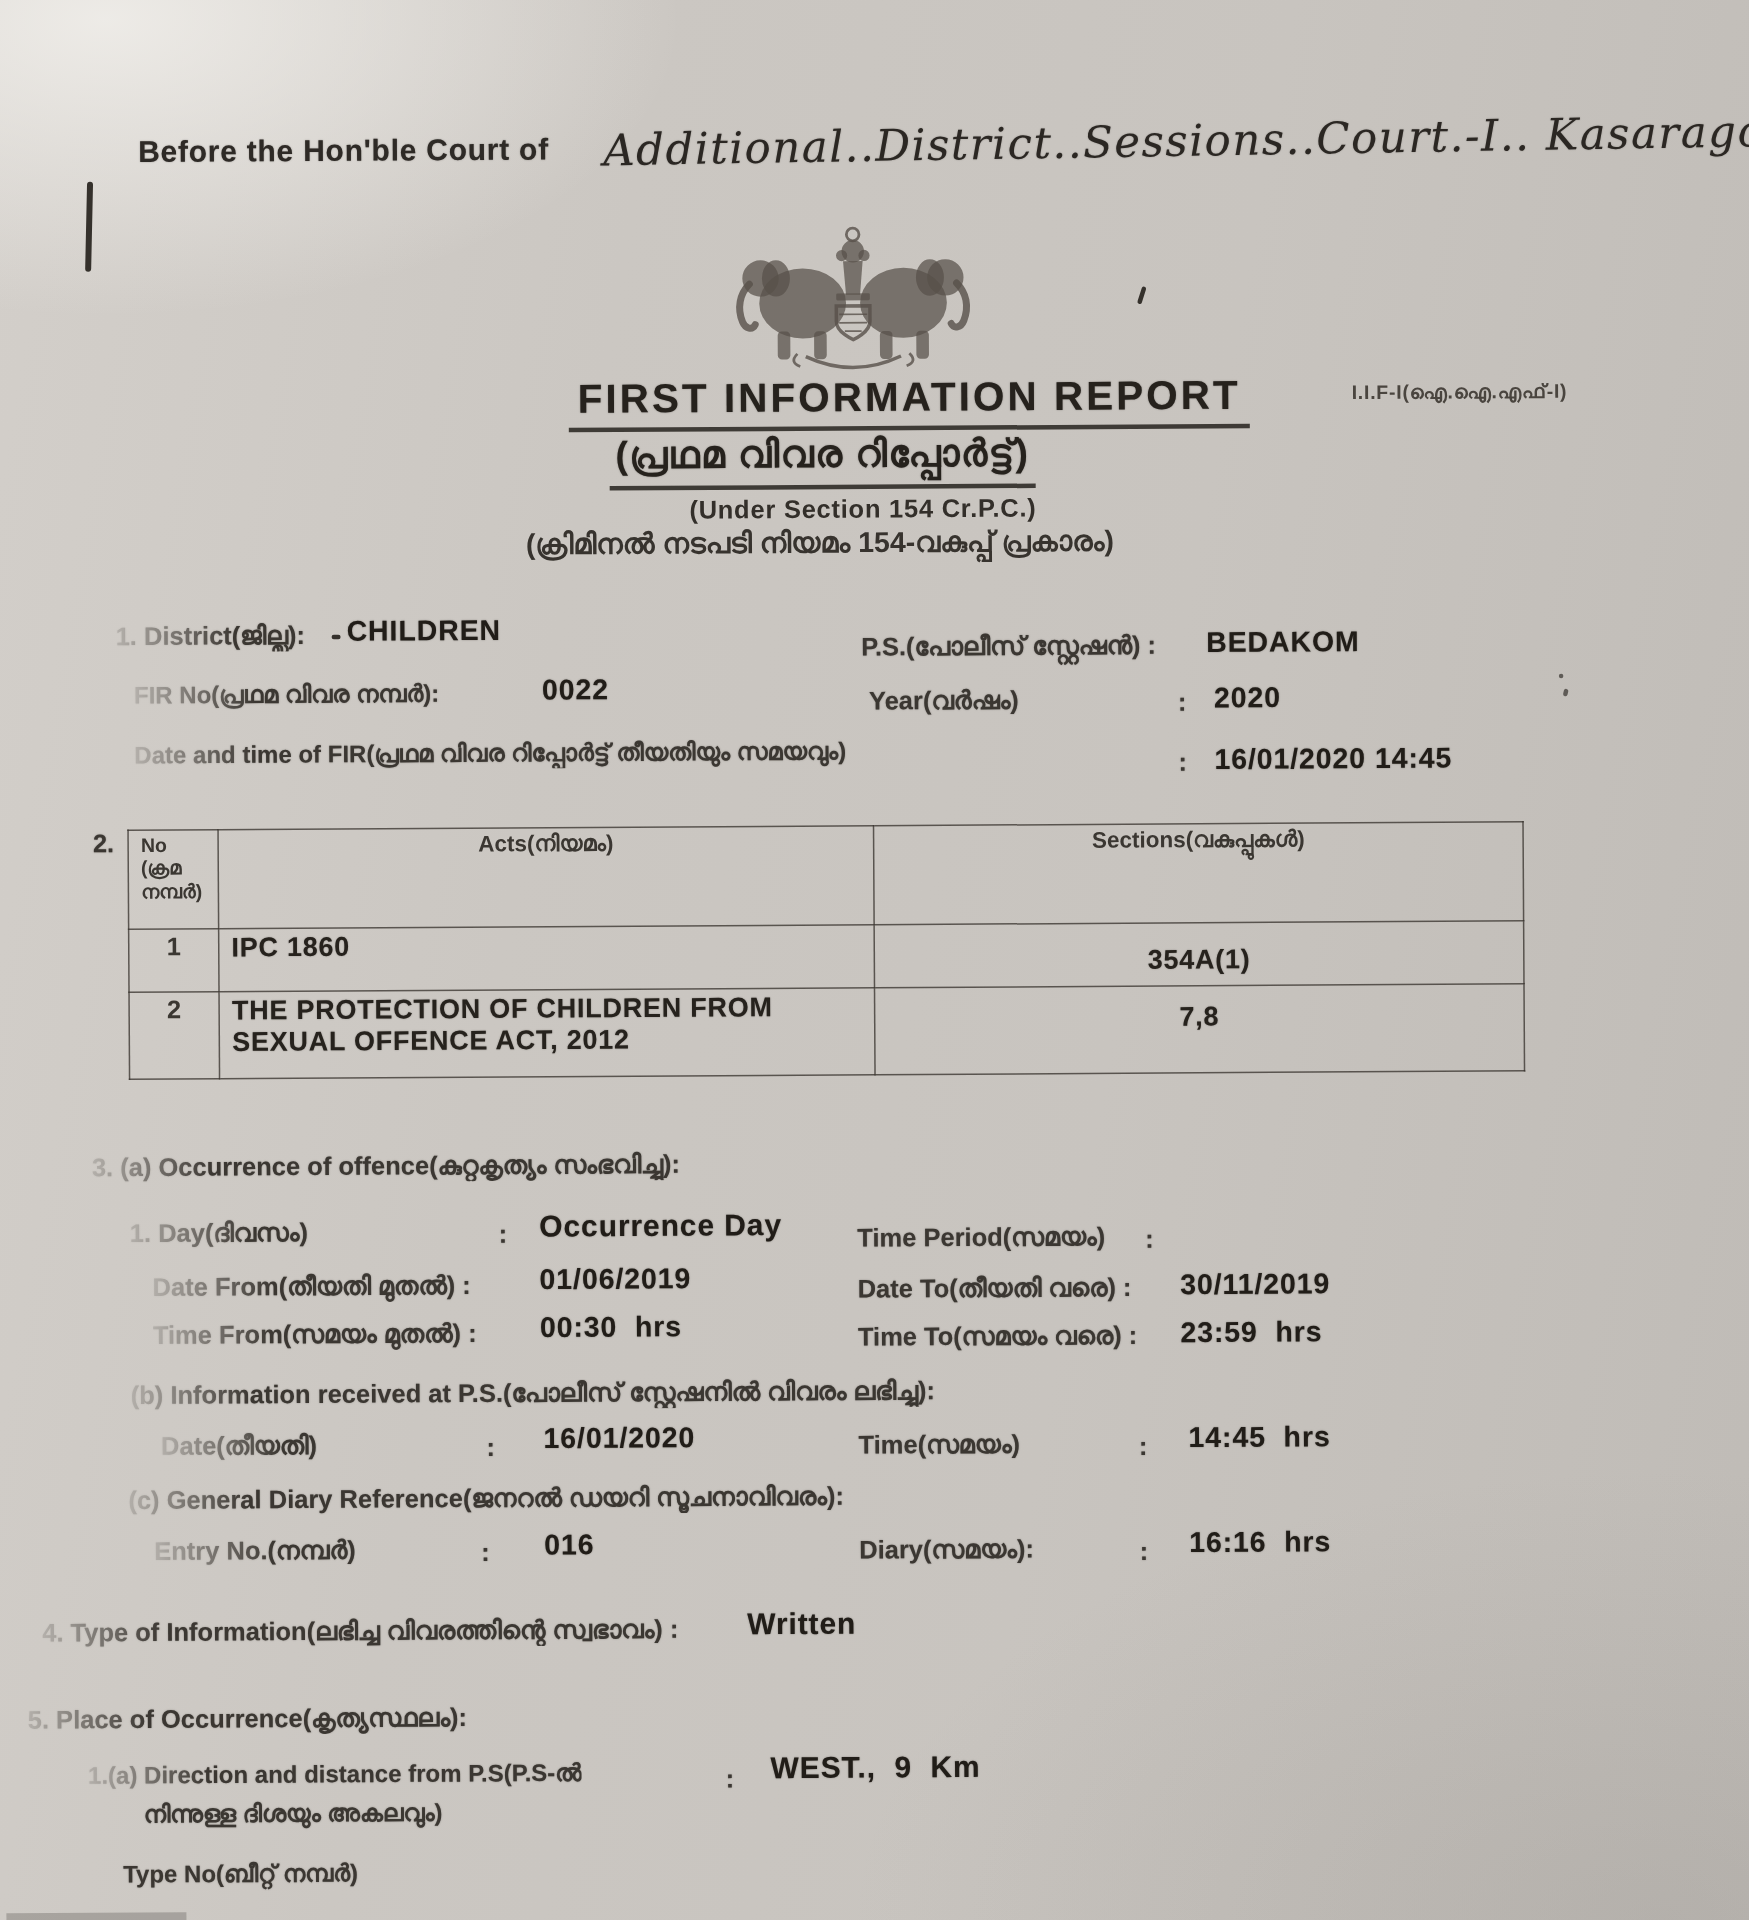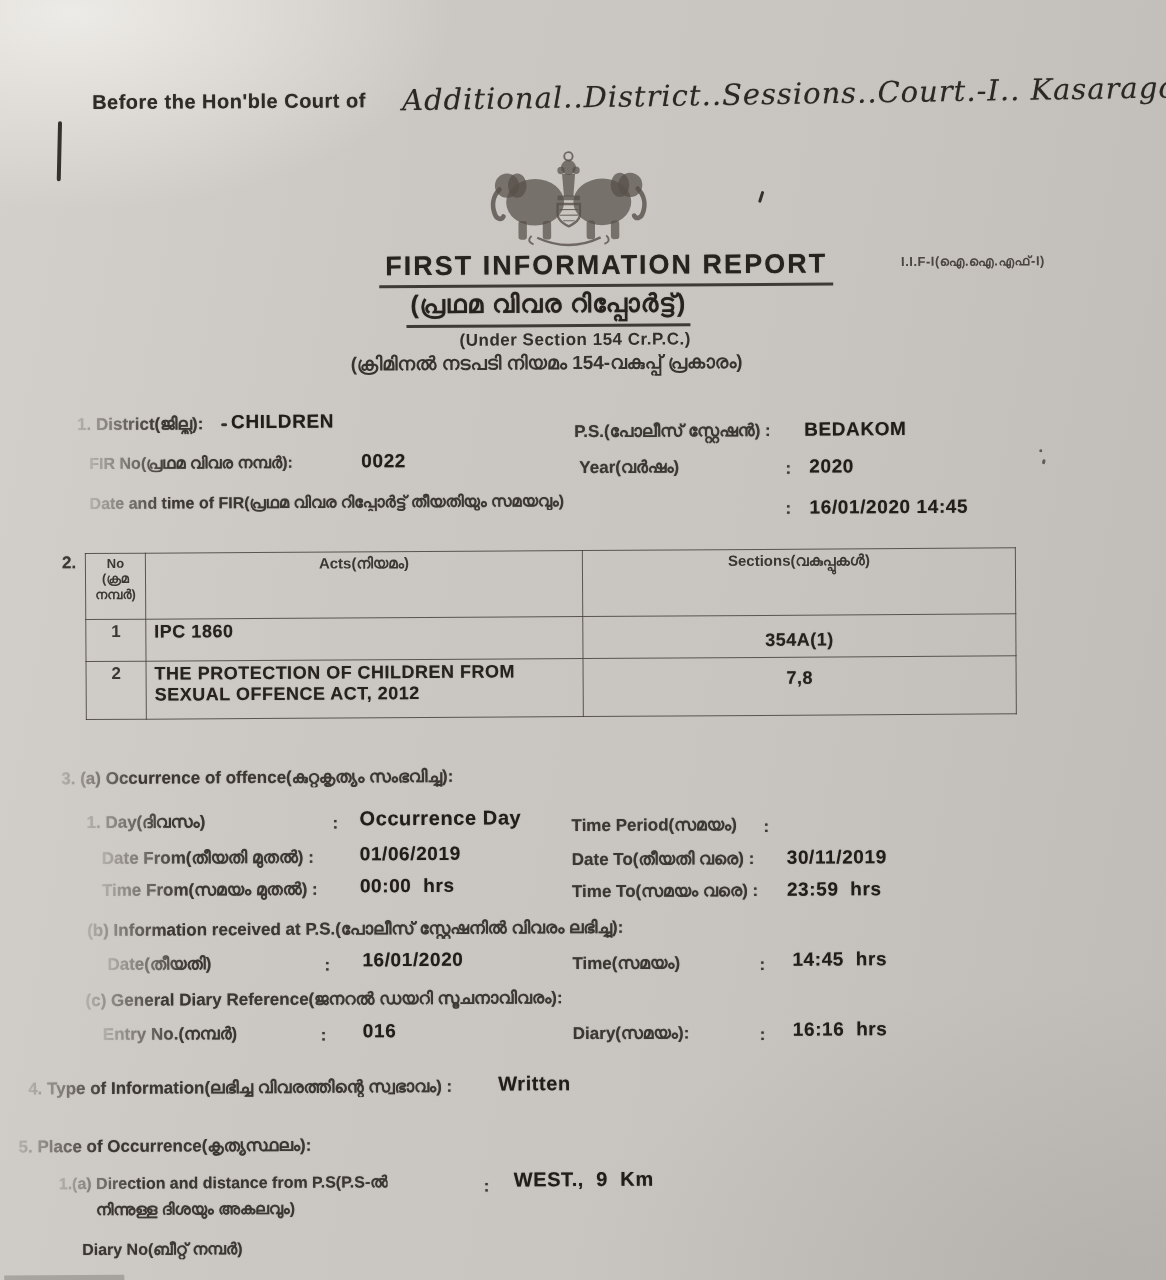--- a/index.html
+++ b/index.html
@@ -25,21 +25,21 @@
   .title1{font-size:27px;font-weight:700;letter-spacing:2px;color:#26221d;
           border-bottom:3px solid rgba(38,34,29,.85);padding:0 6px 3px;text-shadow:0 0 1px rgba(38,34,29,.5);}
   .title2{font-size:25px;font-weight:700;letter-spacing:1px;color:#26221d;
           border-bottom:3px solid rgba(38,34,29,.85);padding:0 4px 5px;text-shadow:0 0 1px rgba(38,34,29,.5);}
   .sub1{font-size:17px;font-weight:700;color:#332f2a;letter-spacing:.5px;}
   .sub2{font-size:19px;font-weight:600;color:#37332e;}
   .code{font-size:13px;font-weight:600;color:#4a453f;letter-spacing:.5px;}
   table.acts{position:absolute;left:85px;top:550px;border-collapse:collapse;table-layout:fixed;width:930px;}
   table.acts td{border:1.4px solid rgba(58,53,48,.78);vertical-align:top;padding:2px 8px;}
   .th{font-size:15px;font-weight:600;color:#3b3732;text-align:center;}
-  .thno{font-size:13px;font-weight:600;color:#3b3732;text-align:center;white-space:normal;}
+  .thno{font-size:13px;font-weight:600;color:#3b3732;white-space:normal;}
   .cno{text-align:center;font-size:17px;font-weight:600;color:#3b3732;}
   .cact{font-size:18px;font-weight:700;color:#26221d;letter-spacing:.5px;text-shadow:0 0 1px rgba(38,34,29,.45);}
   .csec{text-align:center;font-size:18px;font-weight:700;color:#26221d;letter-spacing:.5px;text-shadow:0 0 1px rgba(38,34,29,.45);}
   .mark{position:absolute;background:#35312c;}
 </style>
 </head>
 <body>
 
 <div class="page">
   <div class="tilt">
@@ -138,21 +138,21 @@
     <span class="abs val big" style="left:358px;top:806px">Occurrence Day</span>
     <span class="abs lbl" style="left:570px;top:816px">Time Period(സമയം)</span>
     <span class="abs lbl" style="left:762px;top:818px">:</span>
 
     <span class="abs lbl fade-left" style="left:100px;top:846px">Date From(തീയതി മുതൽ) :</span>
     <span class="abs val" style="left:358px;top:842px">01/06/2019</span>
     <span class="abs lbl" style="left:570px;top:850px">Date To(തീയതി വരെ) :</span>
     <span class="abs val" style="left:785px;top:848px">30/11/2019</span>
 
     <span class="abs lbl fade-left" style="left:100px;top:878px">Time From(സമയം മുതൽ) :</span>
-    <span class="abs val" style="left:358px;top:874px">00:00  hrs</span>
+    <span class="abs val" style="left:358px;top:874px">00:30  hrs</span>
     <span class="abs lbl" style="left:570px;top:882px">Time To(സമയം വരെ) :</span>
     <span class="abs val" style="left:785px;top:880px">23:59  hrs</span>
 
     <span class="abs lbl fade-left" style="left:85px;top:918px">(b) Information received at P.S.(പോലീസ് സ്റ്റേഷനിൽ വിവരം ലഭിച്ചു):</span>
     <span class="abs lbl fade-left" style="left:105px;top:952px">Date(തീയതി)</span>
     <span class="abs lbl" style="left:322px;top:954px">:</span>
     <span class="abs val" style="left:360px;top:948px">16/01/2020</span>
     <span class="abs lbl" style="left:570px;top:954px">Time(സമയം)</span>
     <span class="abs lbl" style="left:757px;top:956px">:</span>
     <span class="abs val" style="left:790px;top:950px">14:45  hrs</span>
@@ -166,20 +166,20 @@
     <span class="abs val" style="left:790px;top:1020px">16:16  hrs</span>
 
     <span class="abs lbl fade-left" style="left:25px;top:1076px">4. Type of Information(ലഭിച്ച വിവരത്തിന്റെ സ്വഭാവം) :</span>
     <span class="abs val big" style="left:495px;top:1072px">Written</span>
 
     <span class="abs lbl fade-left" style="left:15px;top:1134px">5. Place of Occurrence(കൃത്യസ്ഥലം):</span>
     <span class="abs lbl sm fade-left" style="left:55px;top:1172px">1.(a) Direction and distance from P.S(P.S-ൽ</span>
     <span class="abs lbl sm" style="left:92px;top:1198px">നിന്നുള്ള ദിശയും അകലവും)</span>
     <span class="abs lbl" style="left:480px;top:1176px">:</span>
     <span class="abs val big" style="left:510px;top:1168px">WEST.,  9  Km</span>
-    <span class="abs lbl sm" style="left:78px;top:1238px">Diary No(ബീറ്റ് നമ്പർ)</span>
+    <span class="abs lbl sm" style="left:78px;top:1238px">Type No(ബീറ്റ് നമ്പർ)</span>
 
     <div class="mark" style="left:762px;top:192px;width:3px;height:12px;border-radius:2px;transform:rotate(18deg)"></div>
     <div class="mark" style="left:1040px;top:452px;width:3px;height:3px;border-radius:50%;opacity:.7"></div>
     <div class="mark" style="left:1043px;top:462px;width:3px;height:5px;border-radius:2px;opacity:.7;transform:rotate(14deg)"></div>
     <div class="mark" style="left:0px;top:1272px;width:120px;height:8px;opacity:.25"></div>
   </div>
 </div>
 
 </body></html>

